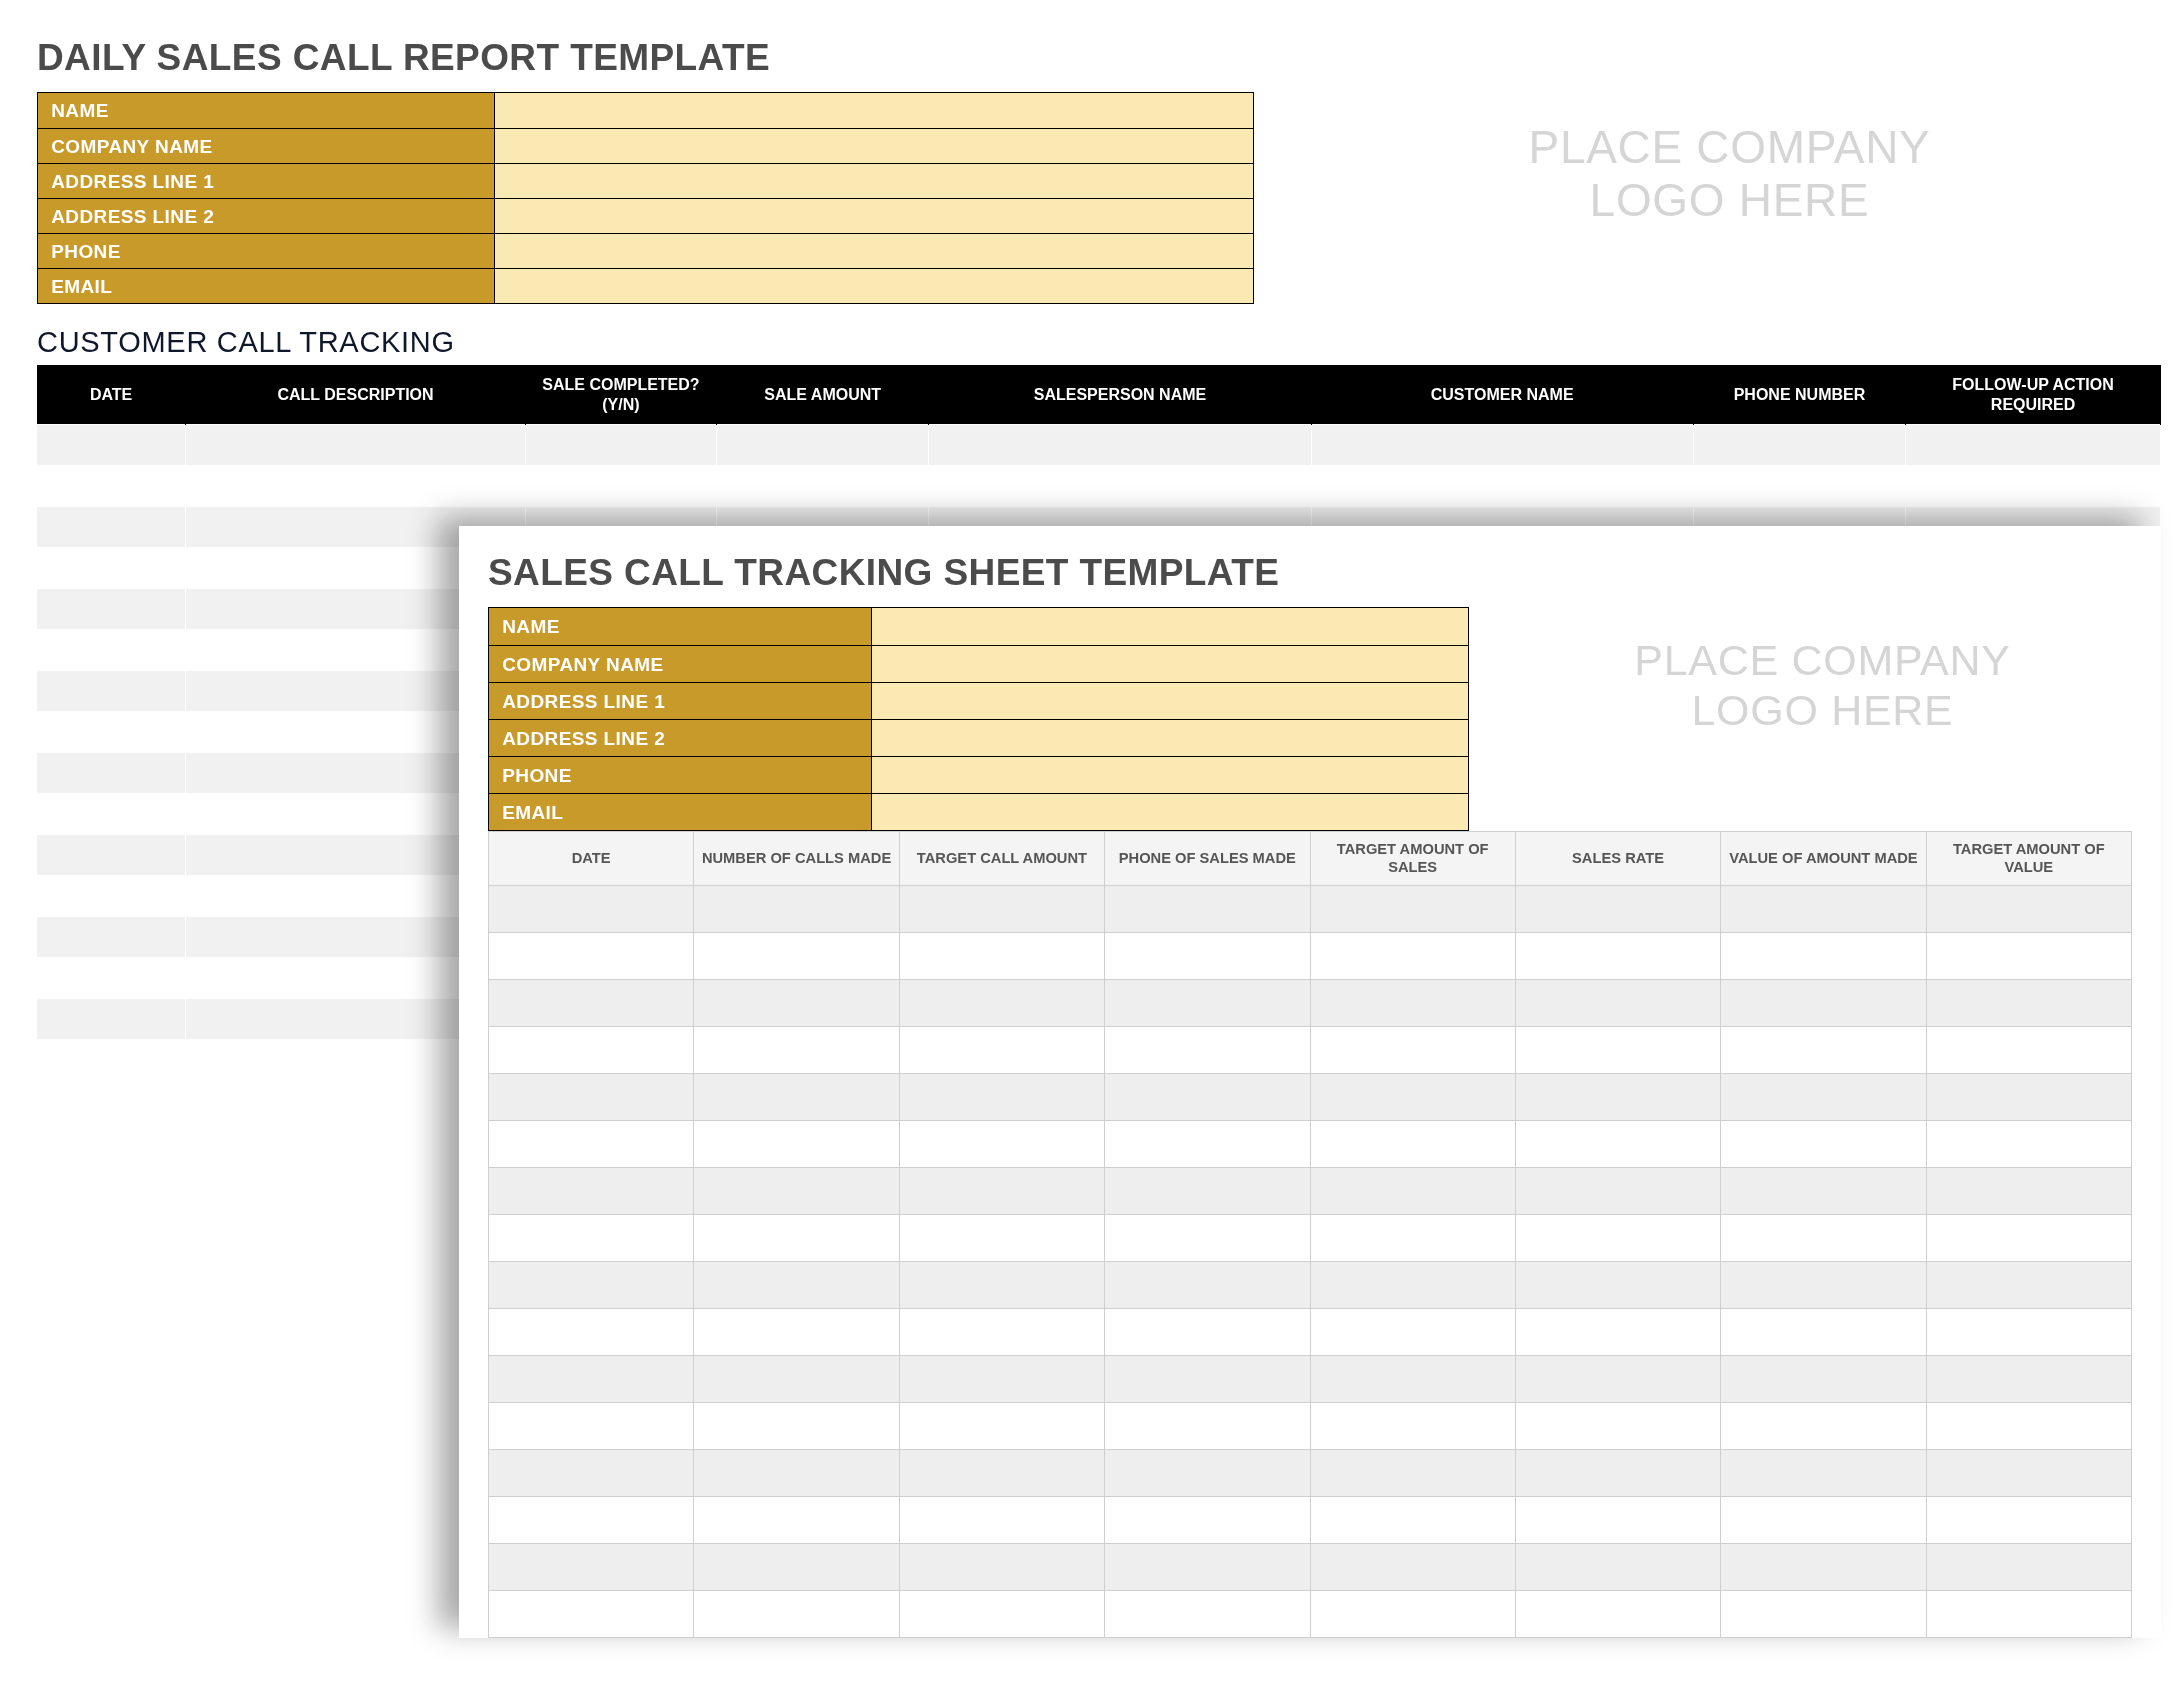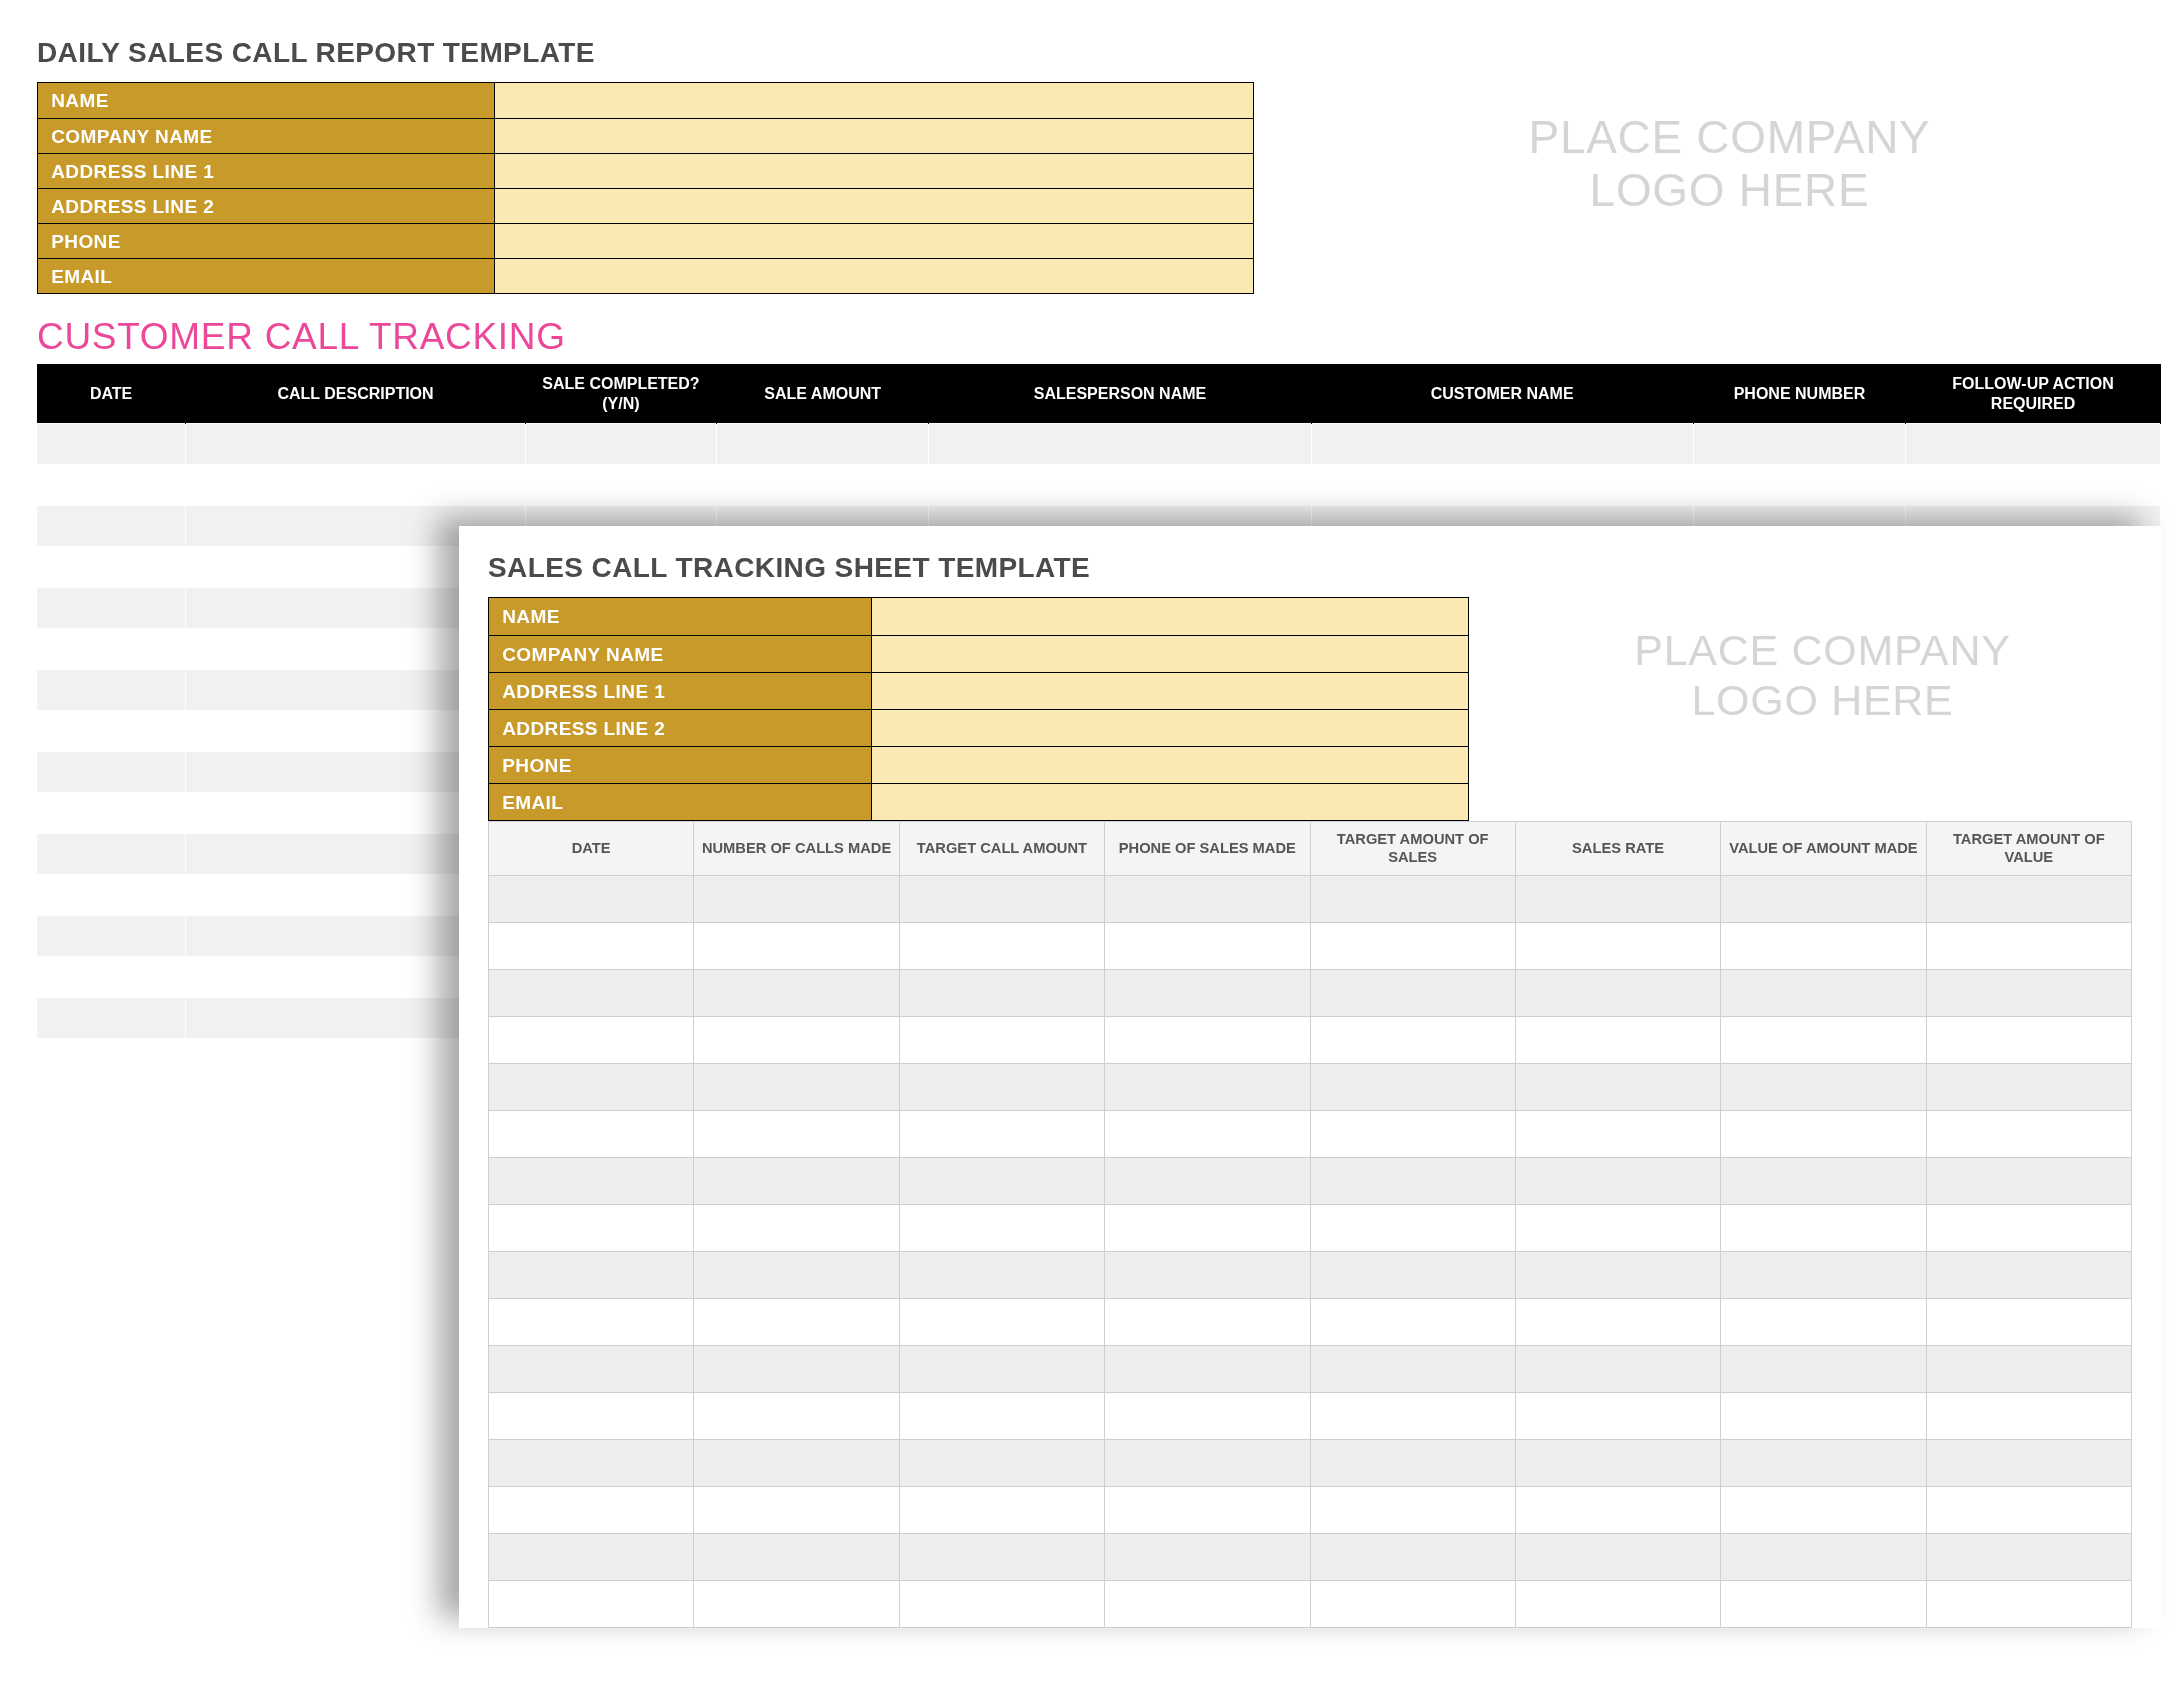--- a/index.html
+++ b/index.html
@@ -24,31 +24,31 @@
   }
   .sheet.front {
     left: 459px;
     top: 526px;
     right: 22px;
     box-shadow: -20.6px -8.8px 29px rgba(0,0,0,.35);
     padding: 26px 29px 0 29px;
   }
 
   h1.title {
-    font-size: 28px;
+    font-size: 37px;
     font-weight: 800;
     letter-spacing: 0.4px;
     color: #4b4b4b;
     margin: 0 0 13.2px 0;
   }
   h2.subtitle {
-    font-size: 37px;
+    font-size: 29px;
     font-weight: 400;
     letter-spacing: 0.7px;
-    color: #ec4899;
+    color: #0f172a;
     margin: 22px 0 5.9px 0;
   }
 
   
   .topband {
     display: flex;
     align-items: flex-start;
     gap: 44px;
   }
   .info {

